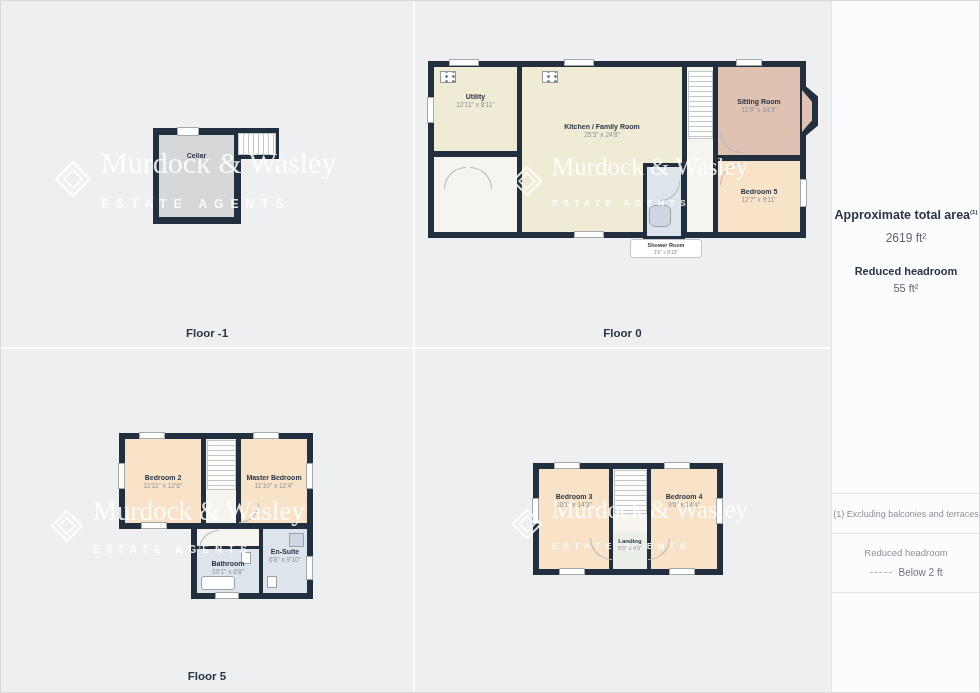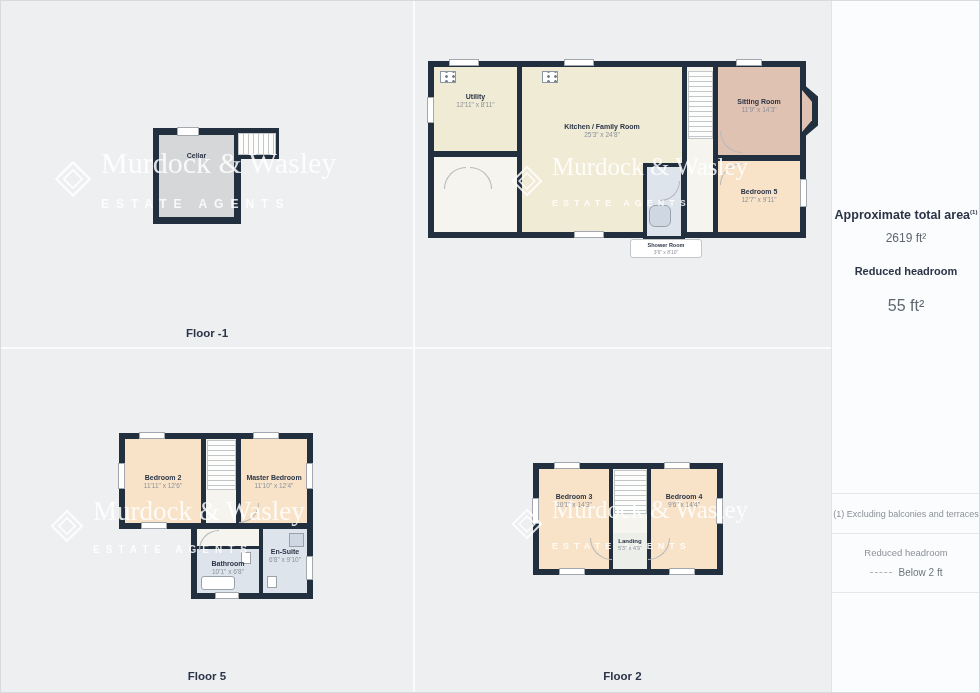--- a/index.html
+++ b/index.html
@@ -46,21 +46,21 @@
   .wm .wm-sub{font-size:9px;letter-spacing:5px;white-space:nowrap;margin-top:17px;font-weight:bold;}
   
   .sidebar{position:absolute;left:830px;top:0;width:148px;height:691px;background:#fbfcfd;border-left:1px solid #e2e5e7;}
   .sb-sec{position:absolute;left:0;width:100%;box-sizing:border-box;text-align:center;color:#8b9097;}
   .sb-area{top:0;height:493px;border-bottom:1px solid #e4e6e8;}
   .sb-area .inner{margin-top:207px;}
   .sb-h1{font-size:12.5px;font-weight:bold;color:#2b3547;}
   .sb-h1 sup{font-size:6px;}
   .sb-v1{font-size:12px;color:#5f6670;margin-top:9px;}
   .sb-h2{font-size:11px;font-weight:bold;color:#2b3547;margin-top:20px;}
-  .sb-v2{font-size:16px;color:#5f6670;margin-top:20px;}
+  .sb-v2{font-size:11px;color:#5f6670;margin-top:5px;}
   .sb-footnote{top:493px;height:40px;border-bottom:1px solid #e4e6e8;display:flex;align-items:center;justify-content:center;font-size:9px;}
   .sb-legend{top:533px;height:59px;border-bottom:1px solid #e4e6e8;padding-top:13px;}
   .sb-legend .lg-title{font-size:9.5px;}
   .sb-legend .lg-row{margin-top:9px;display:flex;align-items:center;justify-content:center;gap:7px;font-size:10px;color:#6f757d;}
   .dash-swatch{display:inline-block;width:22px;height:0;border-top:1px dashed #b0b5ba;}
   .sb-notes{top:592px;height:99px;padding:14px 13px 0 13px;font-size:9.5px;line-height:1.45;}
 </style>
 </head>
 <body>
 
@@ -150,20 +150,21 @@
     <div class="wm" style="left:96px;top:152px;">
       <svg width="34" height="34" viewBox="0 0 24 24">
           <path d="M12 2 L22 12 L12 22 L2 12 Z" fill="none" stroke="rgba(255,255,255,0.85)" stroke-width="1.4"></path>
           <path d="M12 6.5 L17.5 12 L12 17.5 L6.5 12 Z" fill="none" stroke="rgba(255,255,255,0.85)" stroke-width="1.2"></path>
         </svg>
       <div class="wm-text">
         <div class="wm-name" style="font-size:25px;">Murdock &amp; Wasley</div>
         <div class="wm-sub">ESTATE AGENTS</div>
       </div>
     </div>
+    <div class="floor-label" style="top:326px;">Floor 0</div>
   </div>
 
   <div class="quad" style="left:0;top:347px;width:412px;height:344px;">
     <div class="navy" style="left:118px;top:85px;width:194px;height:96px;"></div>
     <div class="navy" style="left:190px;top:175px;width:122px;height:76px;"></div>
 
     <div class="room peach" style="left:124px;top:91px;width:76px;height:84px;"></div>
     <div class="room hallfloor" style="left:205px;top:91px;width:30px;height:84px;"></div>
     <div class="stairs-v" style="left:206px;top:92px;width:27px;height:48px;"></div>
     <div class="room peach" style="left:240px;top:91px;width:66px;height:84px;"></div>
@@ -252,21 +253,20 @@
     <div class="wm" style="left:96px;top:148px;">
       <svg width="34" height="34" viewBox="0 0 24 24">
           <path d="M12 2 L22 12 L12 22 L2 12 Z" fill="none" stroke="rgba(255,255,255,0.85)" stroke-width="1.4"></path>
           <path d="M12 6.5 L17.5 12 L12 17.5 L6.5 12 Z" fill="none" stroke="rgba(255,255,255,0.85)" stroke-width="1.2"></path>
         </svg>
       <div class="wm-text">
         <div class="wm-name" style="font-size:25px;">Murdock &amp; Wasley</div>
         <div class="wm-sub">ESTATE AGENTS</div>
       </div>
     </div>
-    <div class="floor-label" style="top:322px;">Floor 2</div>
   </div>
 
   <aside class="sidebar">
     <div class="sb-sec sb-area">
       <div class="inner">
         <div class="sb-h1"><span>Approximate total area</span><sup>(1)</sup></div>
         <div class="sb-v1">2619 ft²</div>
         <div class="sb-h2">Reduced headroom</div>
         <div class="sb-v2">55 ft²</div>
       </div>

